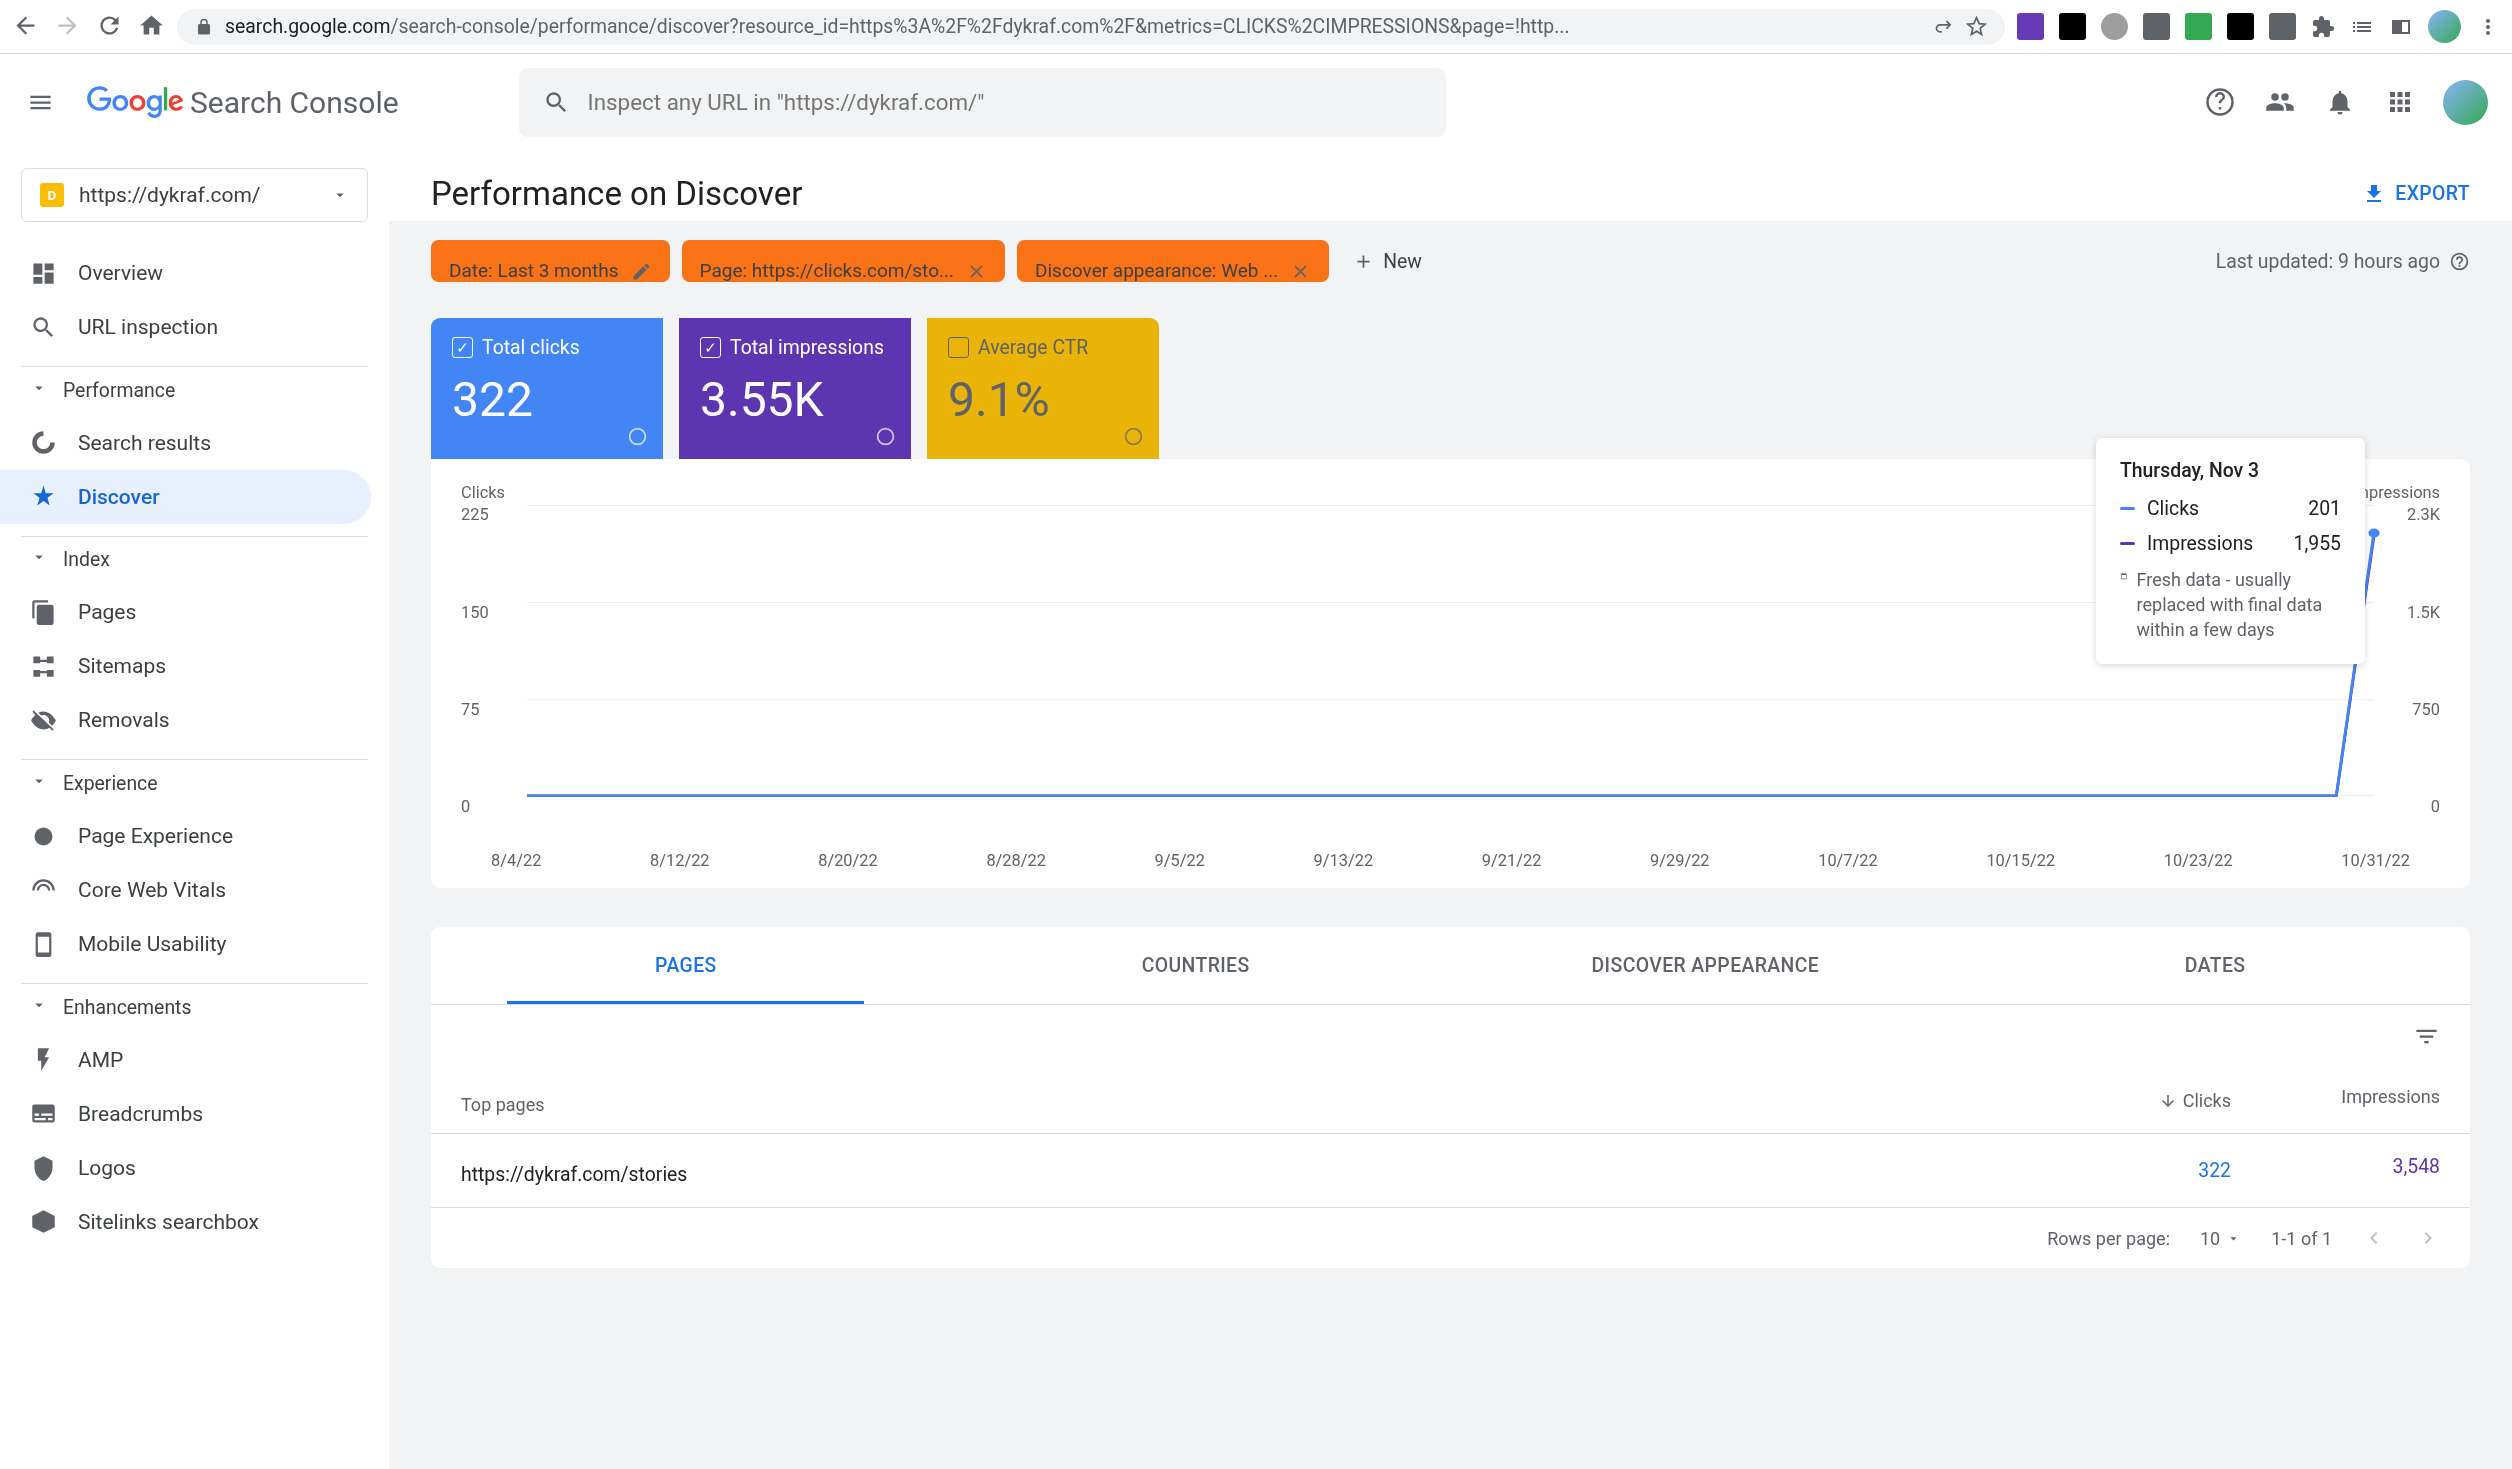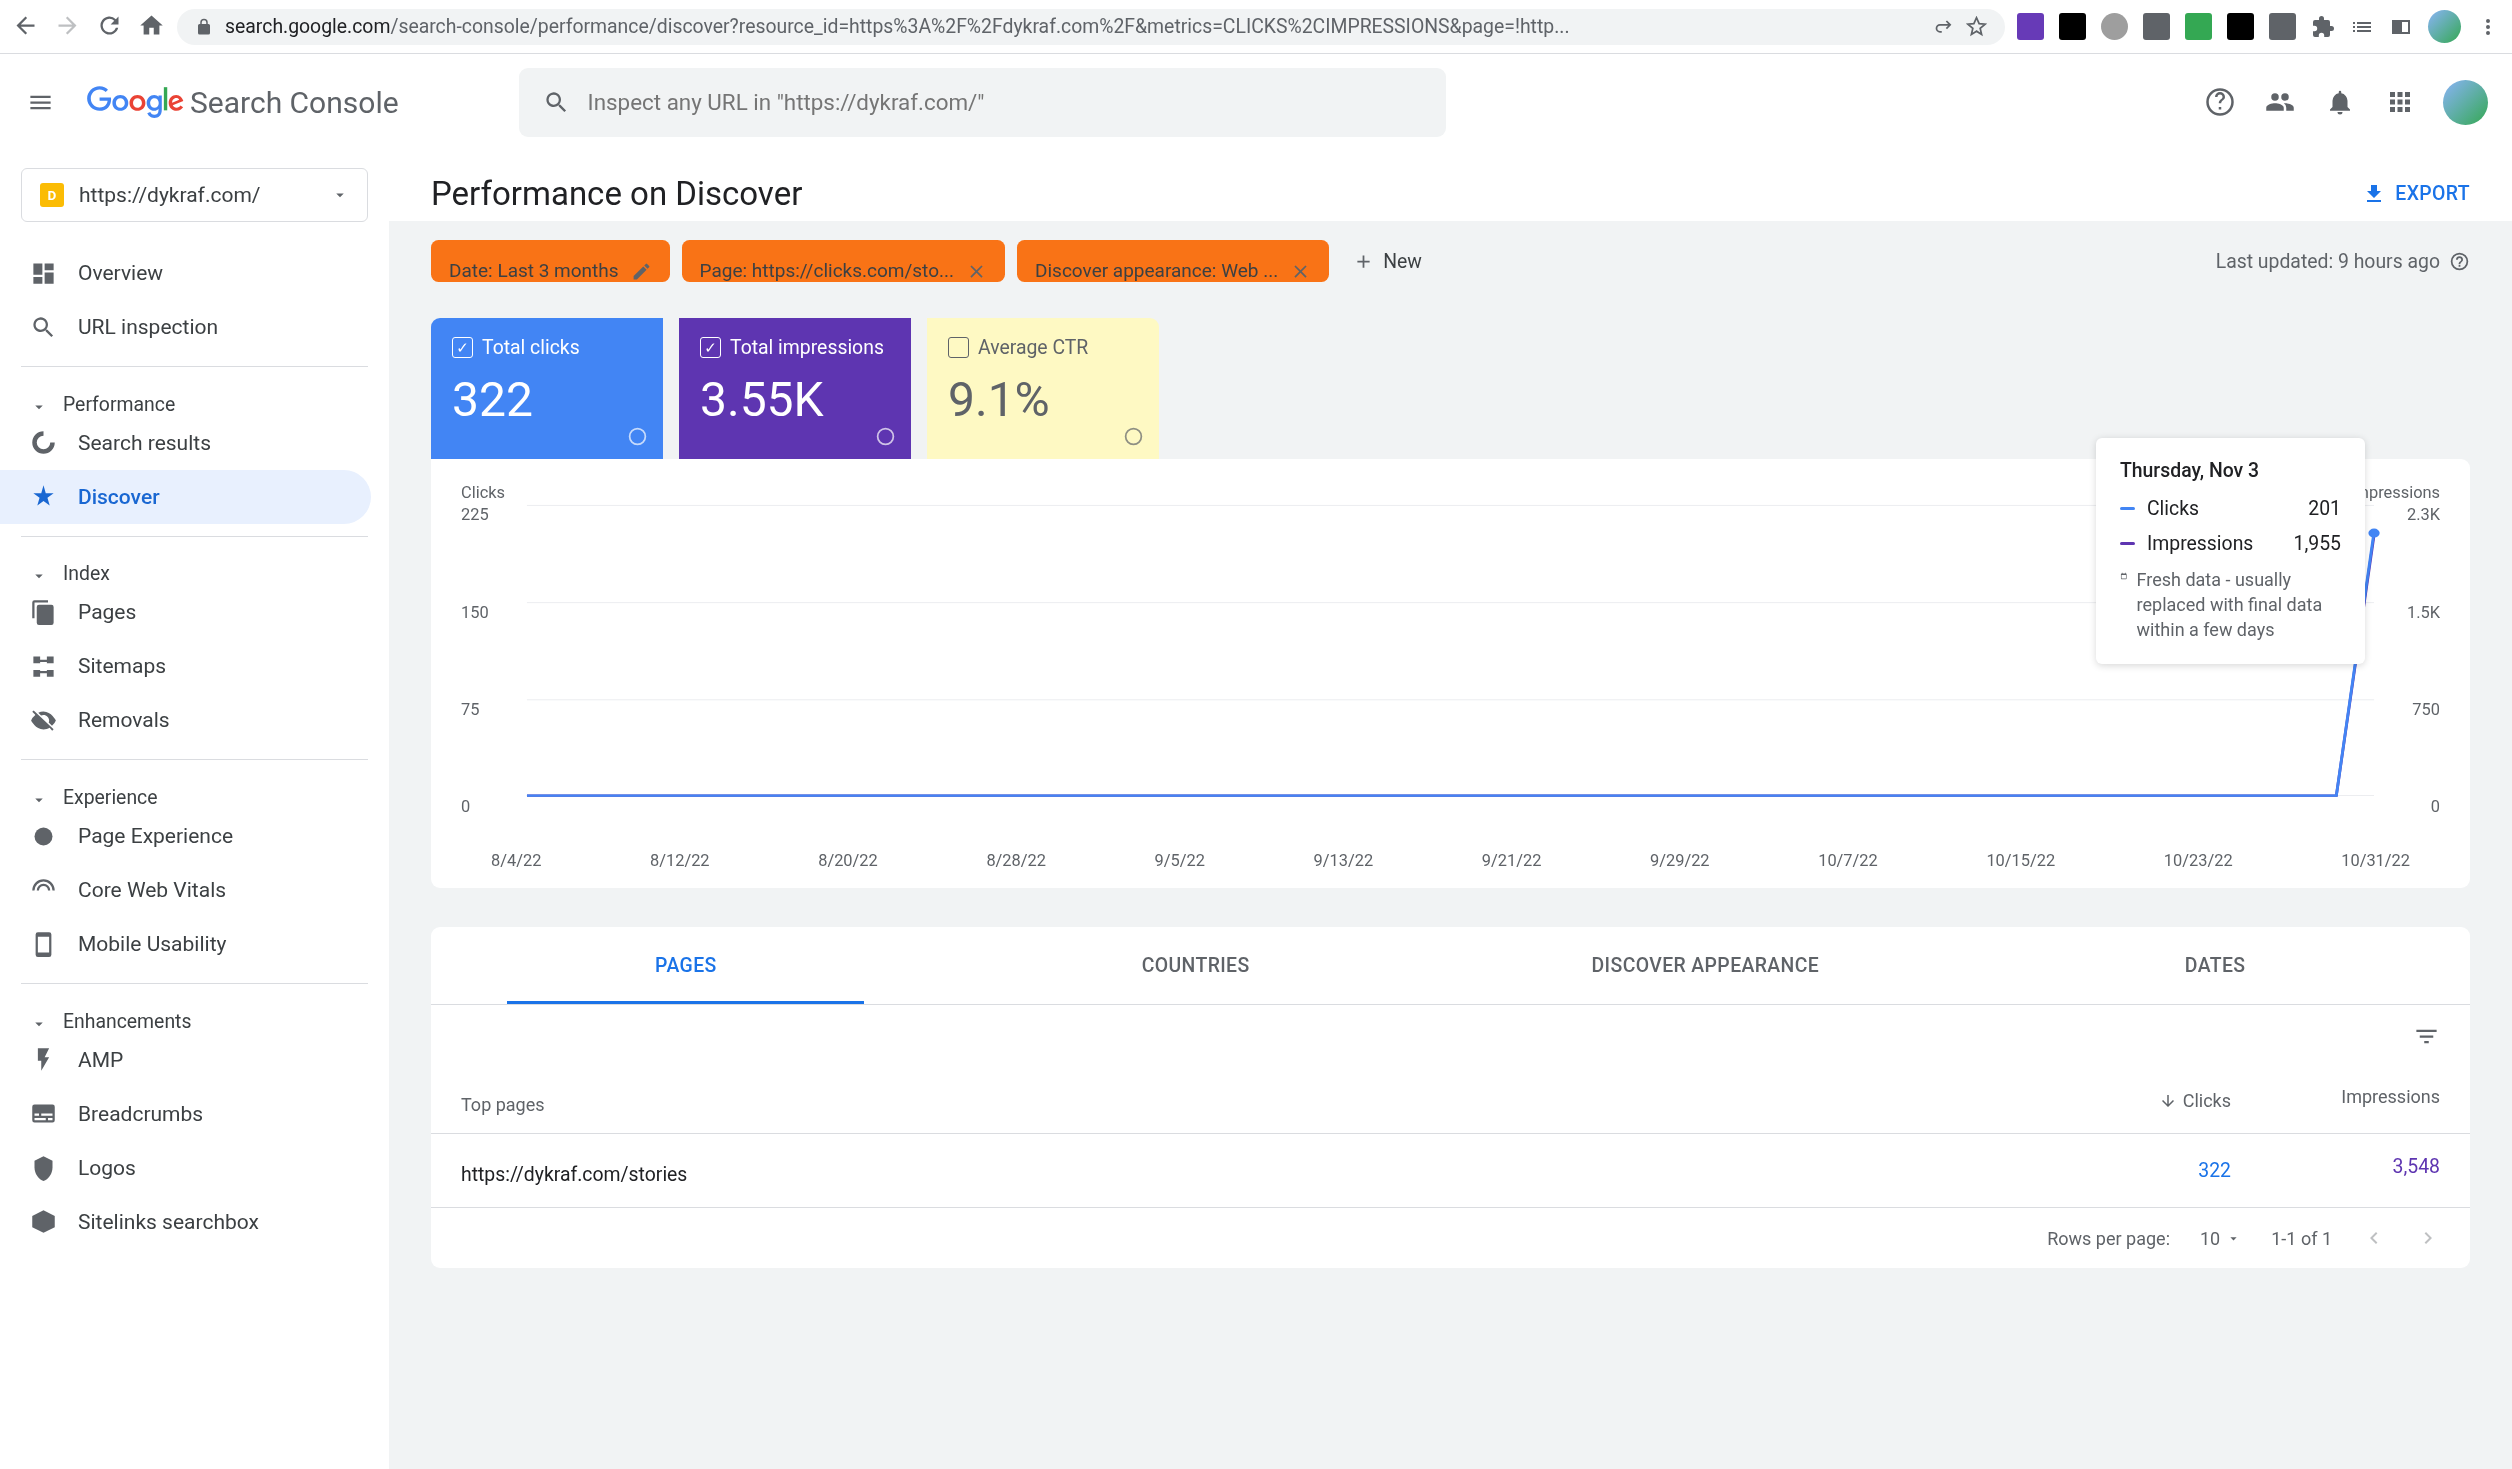--- a/index.html
+++ b/index.html
@@ -30,21 +30,21 @@
 
 
 .main { display: flex; height: calc(100% - 150px); }
 .sidebar { width: 389px; padding: 18px 0; overflow-y: auto; }
 .property-select { margin: 0 21px 24px; height: 54px; border: 0.7px solid #dadce0; border-radius: 6px; display: flex; align-items: center; padding: 0 18px; gap: 15px; cursor: pointer; }
 .prop-icon { width: 24px; height: 24px; background: #fbbc04; border-radius: 3px; display: flex; align-items: center; justify-content: center; font-size: 13.5px; font-weight: bold; color: #fff; }
 .prop-text { flex: 1; font-size: 21px; color: #3c4043; }
 .nav-item { height: 54px; display: flex; align-items: center; padding: 0 30px; gap: 21px; cursor: pointer; font-size: 21px; color: #3c4043; border-radius: 0 27px 27px 0; margin-right: 18px; }
 .nav-item.active { background: #e8f0fe; color: #1967d2; font-weight: 500; }
 .nav-item svg { width: 27px; height: 27px; }
-.nav-section { height: 37px; display: flex; align-items: flex-end; padding: 0 30px; gap: 15px; font-size: 19.4px; color: #3c4043; cursor: pointer; margin-top: 3px; }
+.nav-section { height: 37px; display: flex; align-items: flex-start; padding: 0 30px; gap: 15px; font-size: 19.4px; color: #3c4043; cursor: pointer; margin-top: 3px; }
 .nav-section svg { width: 18px; height: 18px; }
 .nav-divider { height: 0.7px; background: #dadce0; margin: 12px 21px; }
 
 
 .content { flex: 1; background: #f1f3f4; overflow-y: auto; padding: 0 0 30px 0; position: relative; }
 .bg-white-top { background: #fff; height: 71px; position: absolute; top: 0; left: 0; right: 0; z-index: 0; }
 .page-header { display: flex; align-items: center; padding: 24px 42px 18px; position: relative; z-index: 1; }
 .page-title { font-size: 33px; font-weight: 400; color: #202124; }
 .export-btn { margin-left: auto; display: flex; align-items: center; gap: 9px; font-size: 19.4px; font-weight: 500; color: #1a73e8; cursor: pointer; letter-spacing: 0.4px; }
 
@@ -52,21 +52,21 @@
 .chip { height: 42px; background: #f97316; border-radius: 7.5px; display: flex; align-items: flex-end; padding: 0 18px; gap: 12px; font-size: 19px; color: #3c4043; cursor: pointer; }
 .chip svg { width: 21px; height: 21px; }
 .new-btn { display: flex; align-items: center; gap: 9px; font-size: 19.4px; color: #3c4043; cursor: pointer; padding: 0 12px; }
 .updated { margin-left: auto; font-size: 19.4px; color: #5f6368; display: flex; align-items: center; gap: 9px; }
 
 
 .metric-cards { display: flex; padding: 18px 42px 0; gap: 16px; }
 .metric-card { width: 232px; height: 141px; padding: 18px 21px; position: relative; cursor: pointer; border-radius: 9px 0 0 0; }
 .metric-card.clicks { background: #4285f4; color: #fff; }
 .metric-card.impressions { background: #5e35b1; color: #fff; border-radius: 0; }
-.metric-card.ctr { background: #fef9c3; color: #5f6368; border-radius: 0 9px 0 0; }
+.metric-card.ctr { background: #eab308; color: #5f6368; border-radius: 0 9px 0 0; }
 .metric-label { display: flex; align-items: center; gap: 9px; font-size: 19.4px; }
 .metric-value { font-size: 48px; font-weight: 400; margin-top: 12px; }
 .metric-help { position: absolute; bottom: 12px; right: 15px; opacity: 0.7; }
 .checkbox { width: 21px; height: 21px; border: 1.5px solid currentColor; border-radius: 3px; display: inline-flex; align-items: center; justify-content: center; }
 .checkbox.checked::after { content: '✓'; font-size: 15px; }
 
 
 .chart-card { margin: 0 42px; background: #fff; border-radius: 0 9px 9px 9px; padding: 24px 30px 18px; position: relative; }
 .chart-area { position: relative; height: 359px; }
 .tooltip-box { position: absolute; right: 75px; top: -45px; background: #fff; border-radius: 6px; box-shadow: 0 1.5px 7.5px rgba(0,0,0,0.15); padding: 21px 24px; width: 269px; z-index: 10; }

